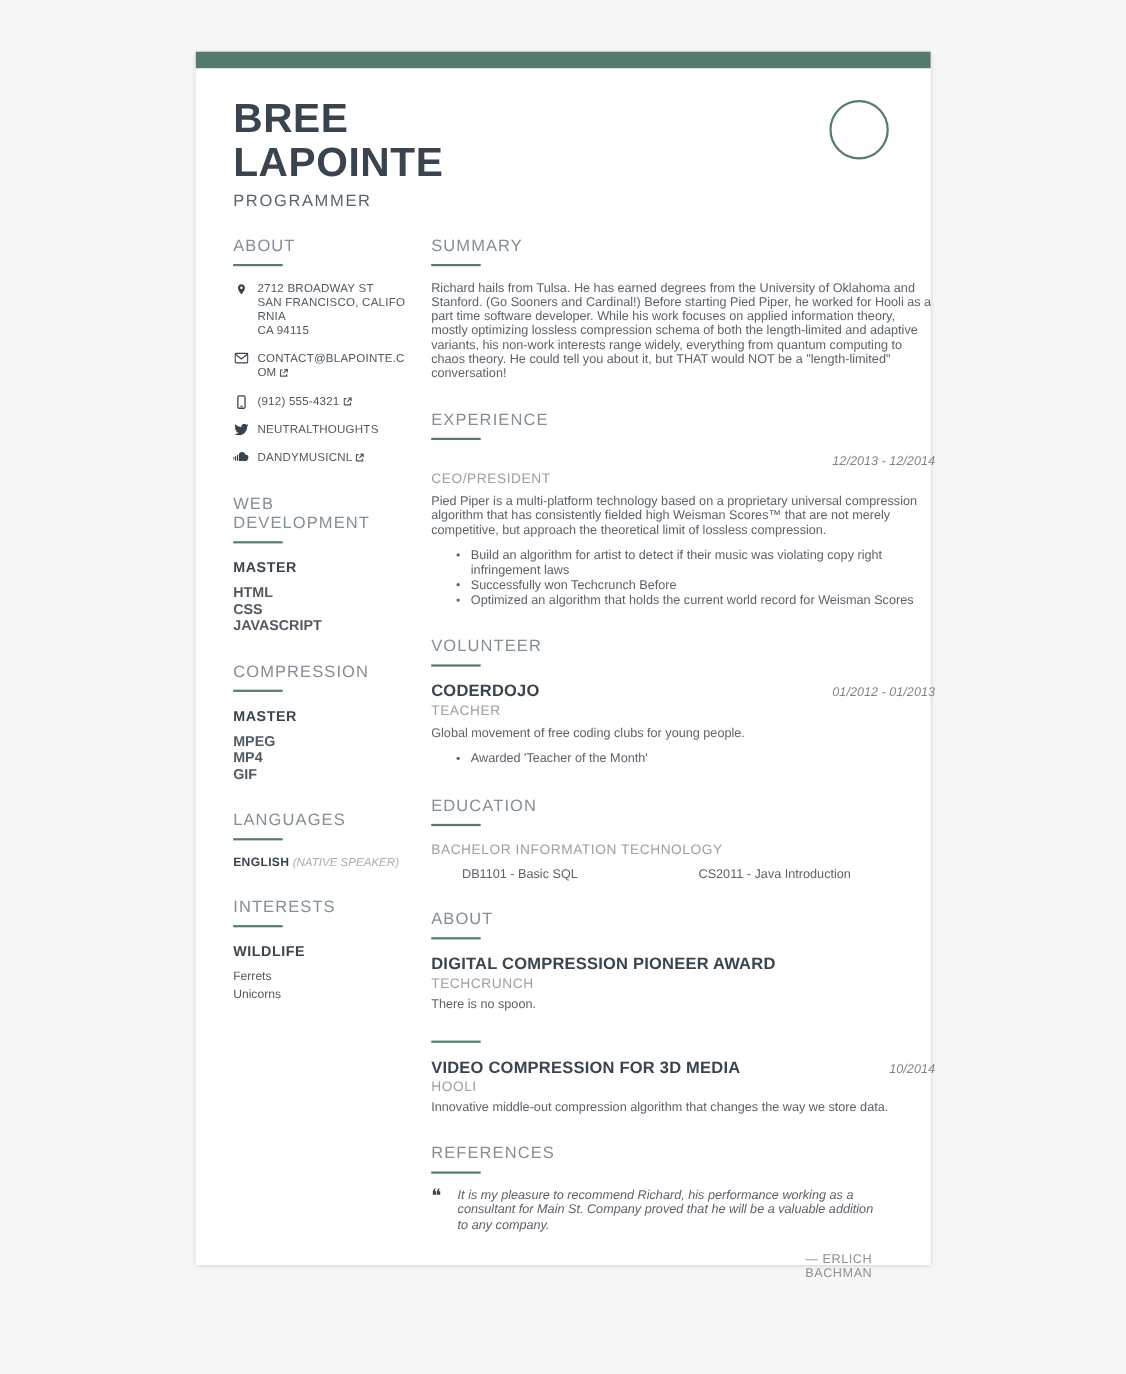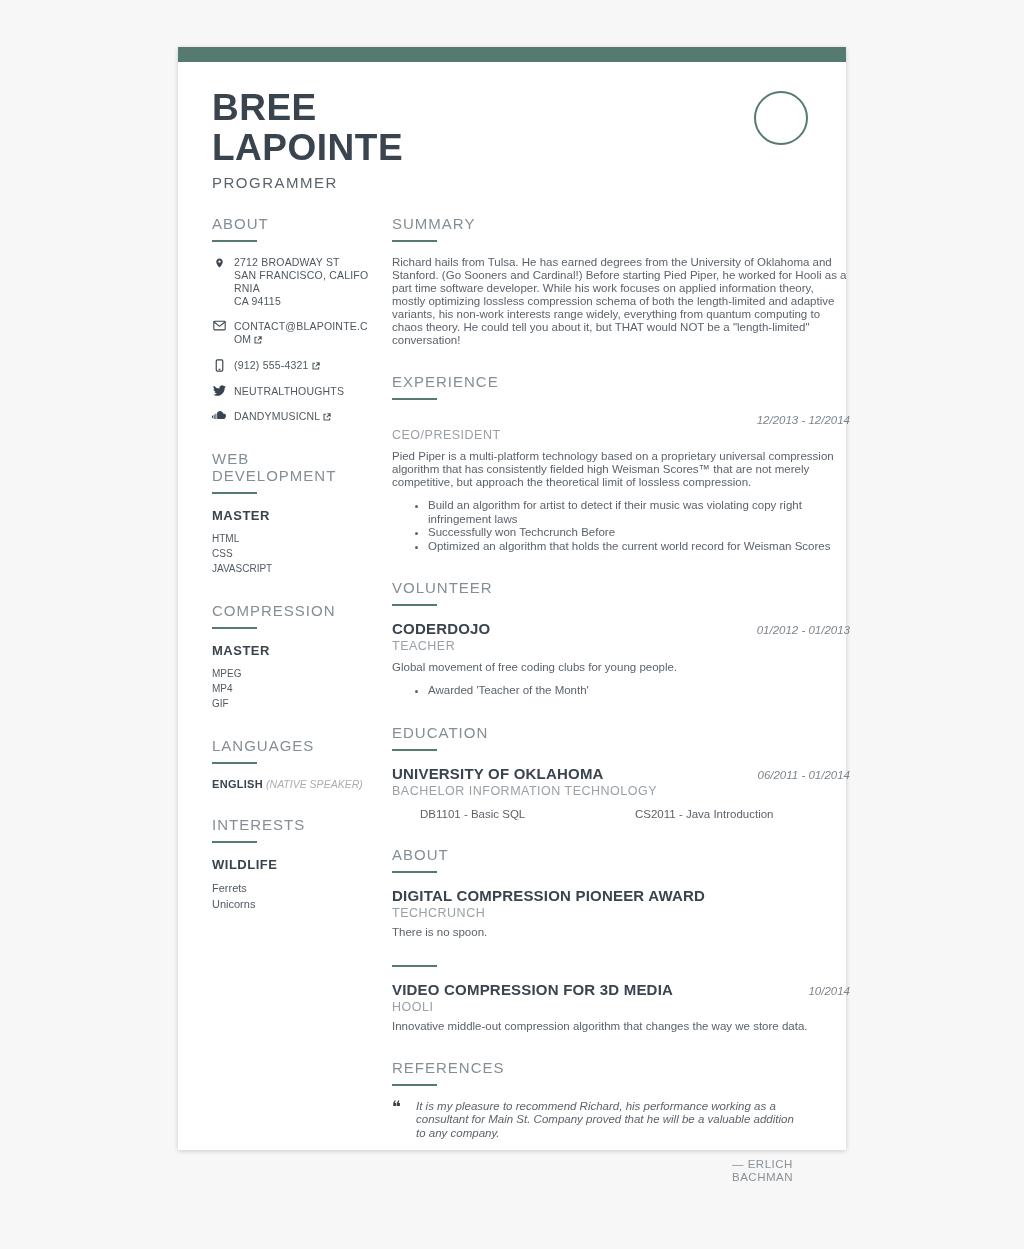--- a/index.html
+++ b/index.html
@@ -25,21 +25,21 @@
   .sec-head{font-size:15px;color:var(--heading);letter-spacing:1px;}
   .sec-rule{width:45px;height:2px;background:var(--accent);margin:8px 0 14px 0;}
   .section{margin-bottom:26px;}
   
   .contact-row{display:flex;margin-bottom:12px;align-items:flex-start;}
   .contact-icon{width:14px;flex:none;margin-right:8px;color:var(--ink);display:flex;justify-content:center;}
   .contact-icon svg{display:block;}
   .contact-text{font-size:10.5px;line-height:13px;color:#4e585f;letter-spacing:.2px;word-break:break-all;}
   .ext-icon{display:inline-block;margin-left:3px;vertical-align:-1px;}
   .skill-level{font-size:13px;font-weight:bold;color:var(--ink);letter-spacing:.5px;margin-bottom:8px;}
-  .skill-item{font-size:10px;color:#515a62;line-height:15px;}
+  .skill-item{font-size:13px;color:#515a62;line-height:15px;font-weight:bold;}
   .lang-line{font-size:11px;color:var(--ink);}
   .lang-name{font-weight:bold;letter-spacing:.3px;}
   .lang-note{font-style:italic;color:#a8aeb4;font-size:10.5px;}
   .interest-cat{font-size:13px;font-weight:bold;color:var(--ink);letter-spacing:.5px;margin-bottom:8px;}
   .interest-item{font-size:11px;color:#515a62;line-height:16px;}
   
   .body-text{font-size:11.5px;line-height:13px;color:var(--body);}
   .entry{margin-bottom:4px;}
   .entry-top{display:flex;justify-content:space-between;align-items:baseline;margin-top:6px;}
   .entry-title{font-size:15px;font-weight:bold;color:var(--ink);letter-spacing:.2px;}
@@ -218,24 +218,20 @@
             <ul class="bullets">
               <li>Awarded 'Teacher of the Month'</li>
             </ul>
           </div>
         </div>
 
         <div class="section">
           <div class="sec-head">EDUCATION</div>
           <div class="sec-rule"></div>
           <div class="entry">
-            <div class="entry-top">
-              <span class="entry-title">UNIVERSITY OF OKLAHOMA</span>
-              <span class="entry-date">06/2011 - 01/2014</span>
-            </div>
             <div class="entry-sub">BACHELOR INFORMATION TECHNOLOGY</div>
             <div class="courses">
               <span class="course">DB1101 - Basic SQL</span>
               <span class="course">CS2011 - Java Introduction</span>
             </div>
           </div>
         </div>
 
         <div class="section">
           <div class="sec-head">ABOUT</div>

